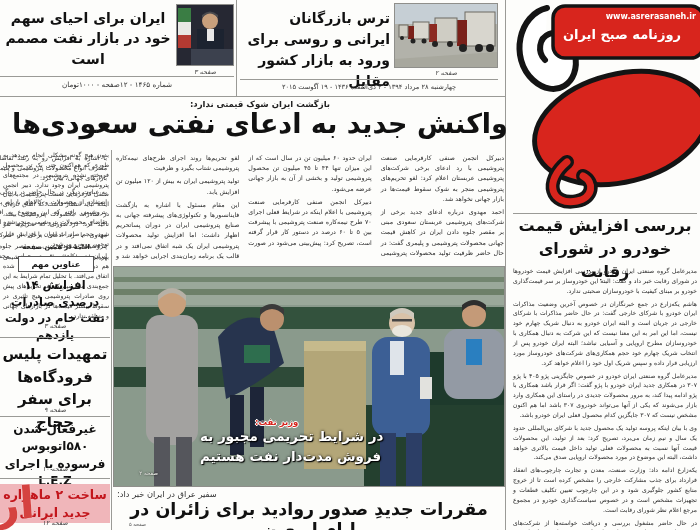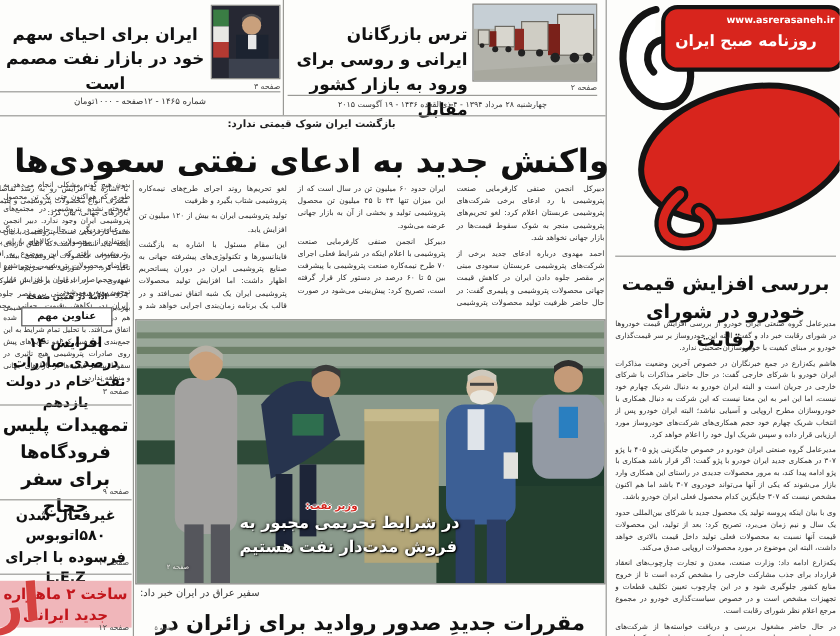--- a/index.html
+++ b/index.html
@@ -1,22 +1,22 @@
 <!DOCTYPE html>
 <html lang="fa" dir="rtl"><head>
 <meta charset="utf-8">
 <style>
   html,body{margin:0;padding:0;background:#e8e8e4;}
   #page{position:relative;width:700px;height:530px;background:#fdfdfb;overflow:hidden;
         font-family:"DejaVu Sans",sans-serif;color:#1a1a1a;margin:0 auto;box-shadow:0 0 4px rgba(0,0,0,.3);}
   .abs{position:absolute;}
   .hline{position:absolute;height:1px;background:#9a9a96;}
   .vline{position:absolute;width:1px;background:#9a9a96;}
-  .headline{font-weight:bold;color:#111;margin-top:11px;}
-  .pageref{font-size:6.5px;color:#444;text-align:right;letter-spacing:.5px;}
+  .headline{font-weight:bold;color:#111;}
+  .pageref{font-size:6.5px;color:#444;text-align:center;letter-spacing:.5px;font-style:italic;}
   .bodytext{font-size:6.3px;line-height:1.62;text-align:justify;color:#2b2b2b;}
   .bodytext p{margin:0 0 3px 0;}
   .imgframe{border:1px solid #8f8f8b;box-sizing:border-box;overflow:hidden;background:#ccc;}
   
   #t1-title{left:4px;top:8px;width:168px;font-size:14px;line-height:1.45;text-align:center;}
   #t1-img{left:176px;top:4px;width:58px;height:62px;}
   #t1-ref{left:176px;top:68px;width:58px;}
   #issue-line{left:0;top:80px;width:234px;font-size:7.2px;text-align:center;color:#333;}
   
   #t2-title{left:246px;top:8px;width:144px;font-size:14px;line-height:1.5;text-align:right;}

